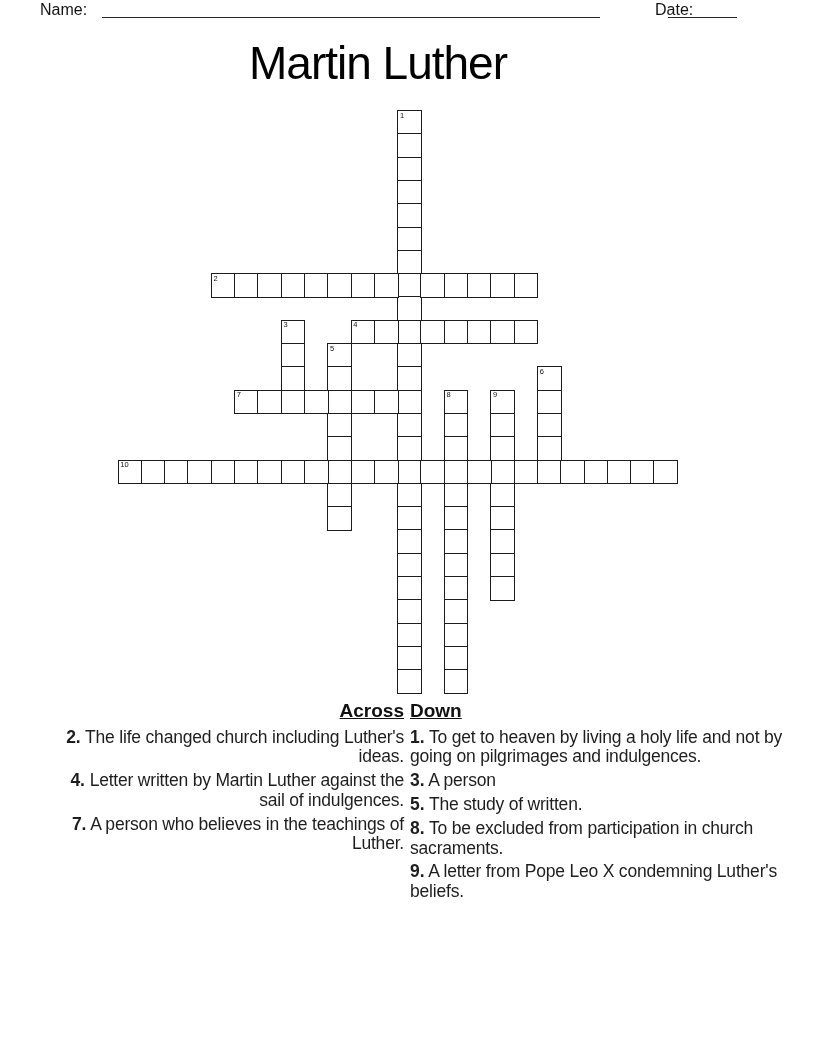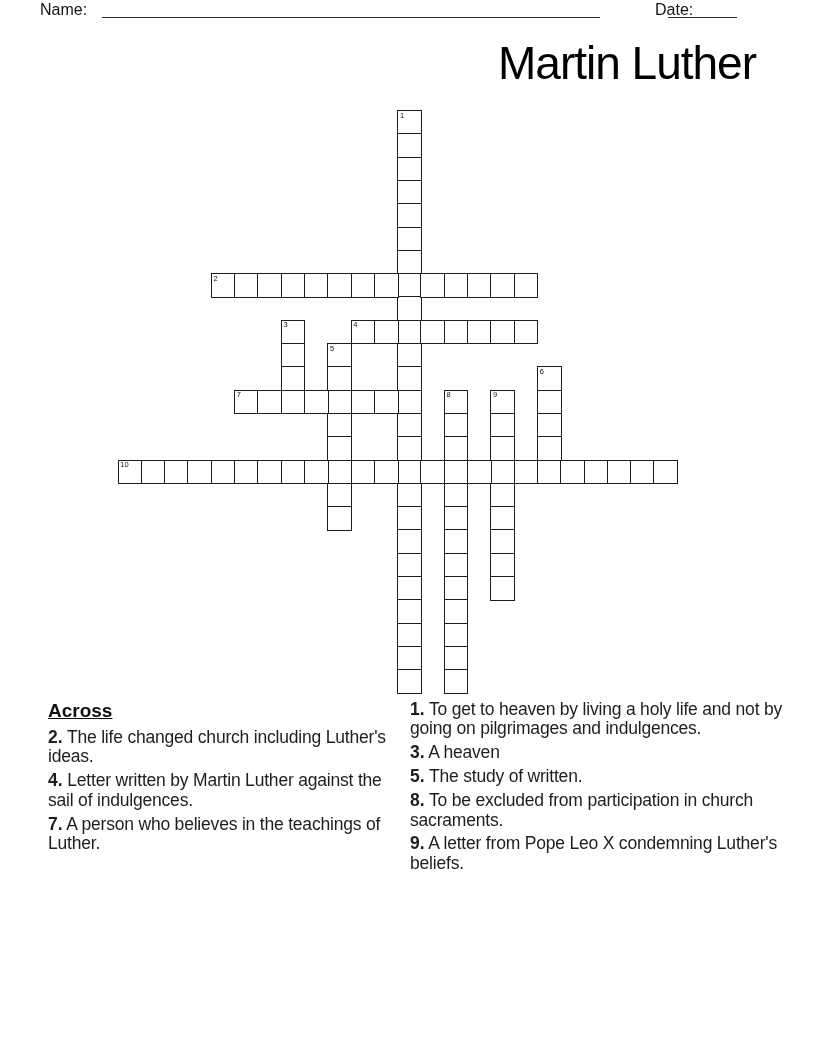--- a/index.html
+++ b/index.html
@@ -9,38 +9,38 @@
   }
   
   .hdr-label { position:absolute; top:1px; font-size:16px; color:#141414; }
   #name-label { left:40px; }
   #date-label { left:655px; }
   .blank-line { position:absolute; top:0; height:17px; border-bottom:1.4px solid #2a2a2a; }
   #name-line { left:102px; width:498px; }
   #date-line { left:668px; width:69px; }
   
   #page-title {
-    position:absolute; top:38px; left:0; width:756px; text-align:right;
+    position:absolute; top:38px; left:0; width:756px; text-align:center;
     font-size:46px; line-height:50px; font-weight:400; color:#000;
     letter-spacing:-1px;
   }
   
   #crossword { position:absolute; left:0; top:0; width:816px; height:1056px; }
   .cw-cell {
     position:absolute; box-sizing:border-box;
     width:24.8px; height:24.8px;
     background:#ffffff; border:1.5px solid #1d1d1d;
   }
   .cw-num {
     position:absolute; top:0.5px; left:1.8px;
     font-size:7.5px; line-height:8px; color:#111;
   }
   
   .clue-col { position:absolute; top:700px; }
-  #clues-across { left:48px;  width:356px; }
+  #clues-across { left:48px;  width:356px;text-align:right; }
   #clues-down   { left:410px; width:378px; }
   .clue-heading {
     font-size:19px; font-weight:bold; text-decoration:underline;
     color:#111; margin:0 0 6px 0;
   }
   p.clue {
     font-size:17.5px; line-height:19.4px; letter-spacing:-0.2px;
     margin:0 0 4.5px 0; color:#1e1e1e;
   }
   p.clue b { letter-spacing:0; }
@@ -191,20 +191,21 @@
 <div id="clues-across" class="clue-col">
   <h2 class="clue-heading">Across</h2>
   <div>
       <p class="clue"><b>2.</b><span> The life changed church including Luther's ideas.</span></p>
       <p class="clue"><b>4.</b><span> Letter written by Martin Luther against the sail of indulgences.</span></p>
       <p class="clue"><b>7.</b><span> A person who believes in the teachings of Luther.</span></p>
     </div>
 </div>
 
 <div id="clues-down" class="clue-col">
+  <h2 class="clue-heading">Down</h2>
   <div>
       <p class="clue"><b>1.</b><span> To get to heaven by living a holy life and not by going on pilgrimages and indulgences.</span></p>
-      <p class="clue"><b>3.</b><span> A heaven</span></p>
+      <p class="clue"><b>3.</b><span> A person</span></p>
       <p class="clue"><b>5.</b><span> The study of written.</span></p>
       <p class="clue"><b>8.</b><span> To be excluded from participation in church sacraments.</span></p>
       <p class="clue"><b>9.</b><span> A letter from Pope Leo X condemning Luther's beliefs.</span></p>
     </div>
 </div>
 
 </body></html>

